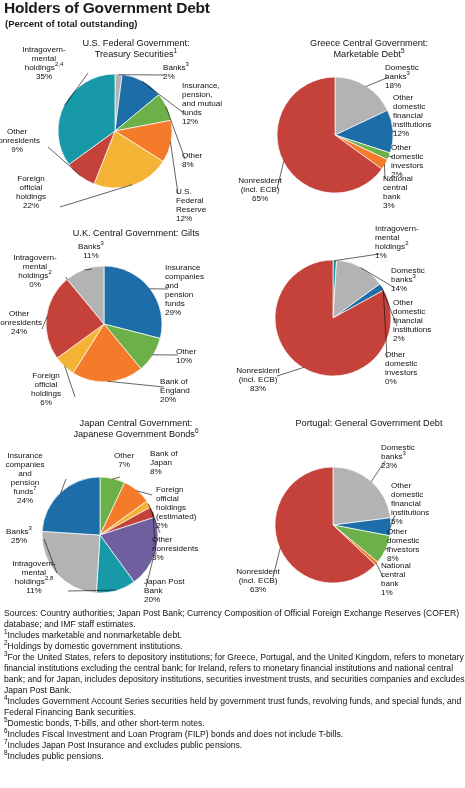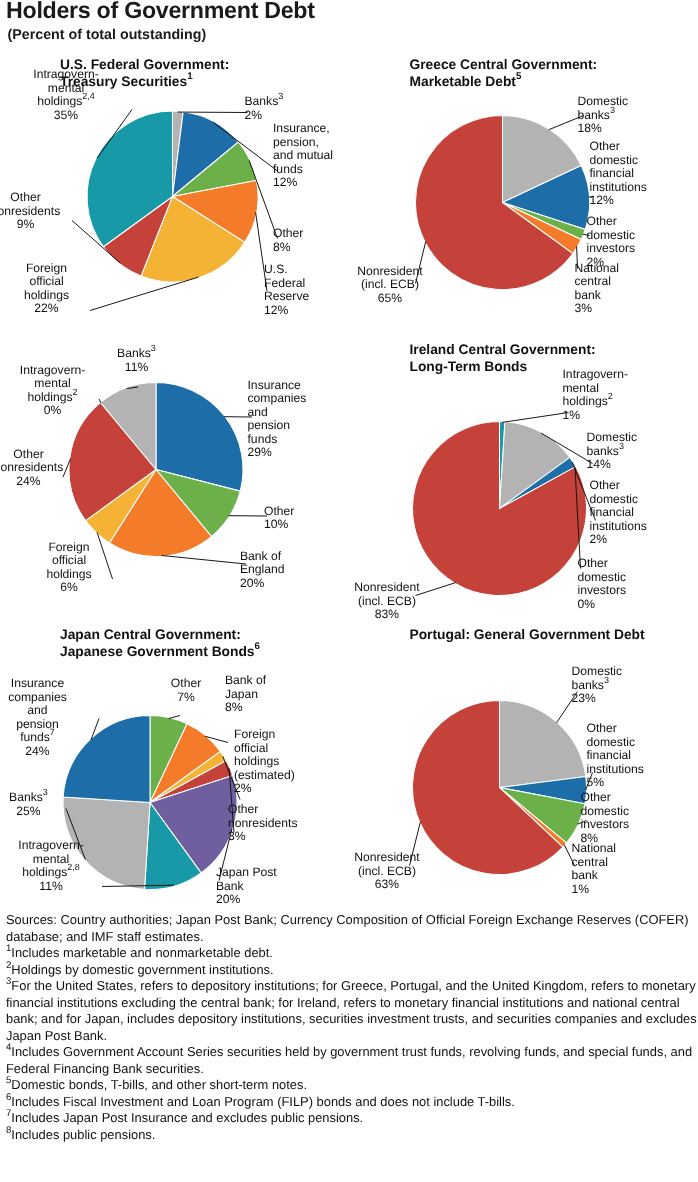--- a/index.html
+++ b/index.html
@@ -20,21 +20,21 @@
   }
   .fig-sub{
     position:absolute;left:5px;top:18px;
     font-size:9.5px;font-weight:bold;
     color:#1a1a1a;white-space:nowrap;
   }
 
   
   .panel{position:absolute;width:232px;}
   .panel-title{
-    font-size:9.2px;font-weight:bold;
+    text-align:center;font-size:9.2px;font-weight:normal;
     line-height:10.5px;color:#111;padding-left:40px;
   }
   .panel-title sup{font-size:6.5px;vertical-align:super;line-height:0;}
 
   .plot{position:relative;width:232px;}
   .pie-svg{position:absolute;}
 
   
   .lbl{
     position:absolute;font-size:8.1px;line-height:9px;
@@ -81,21 +81,21 @@
           <polyline points="132.4,125.7 60,148" fill="none" stroke="#111" stroke-width="0.65"></polyline>
           <polyline points="80.4,116.6 48,88" fill="none" stroke="#111" stroke-width="0.65"></polyline>
           <polyline points="64.7,46.4 88,14" fill="none" stroke="#111" stroke-width="0.65"></polyline>
         </svg>
     <div class="lbl l" style="left: 163px; top: 4px; width: 60px;"><span>Banks</span><sup>3</sup><br><span>2%</span></div>
         <div class="lbl l" style="left: 182px; top: 22px; width: 52px;"><span>Insurance,
 pension,
 and mutual
 funds</span><br><span>12%</span></div>
         <div class="lbl l" style="left: 182px; top: 92px; width: 50px;"><span>Other</span><br><span>8%</span></div>
-        <div class="lbl l" style="left: 176px; top: 116px; width: 52px;"><span>U.S.
+        <div class="lbl l" style="left: 176px; top: 128px; width: 52px;"><span>U.S.
 Federal
 Reserve</span><br><span>12%</span></div>
         <div class="lbl c" style="left: 2px; top: 115px; width: 58px;"><span>Foreign
 official
 holdings</span><br><span>22%</span></div>
         <div class="lbl c" style="left: -14px; top: 68px; width: 62px;"><span>Other
 nonresidents</span><br><span>9%</span></div>
         <div class="lbl c" style="left: 6px; top: -14px; width: 76px;"><span>Intragovern-
 mental
 holdings</span><sup>2,4</sup><br><span>35%</span></div>
@@ -131,20 +131,23 @@
 investors</span><br><span>2%</span></div>
         <div class="lbl l" style="left: 150px; top: 115px; width: 52px;"><span>National
 central
 bank</span><br><span>3%</span></div>
         <div class="lbl c" style="left: -6px; top: 117px; width: 66px;"><span>Nonresident
 (incl. ECB)</span><br><span>65%</span></div>
       </div>
   </div>
 
   <div class="panel" style="left:0px;top:228px;">
+    <div class="panel-title">
+      <span>U.K. Central Government: Gilts</span>
+    </div>
     <div class="plot" style="height:170px;">
       <svg class="pie-svg" width="232" height="170" viewBox="0 0 232 170">
           <path d="M 104 85 L 104.00 27.00 A 58 58 0 0 1 160.18 99.42 Z" fill="#1d6ea8" stroke="#ffffff" stroke-width="0.7"></path>
           <path d="M 104 85 L 160.18 99.42 A 58 58 0 0 1 140.97 129.69 Z" fill="#6cb04a" stroke="#ffffff" stroke-width="0.7"></path>
           <path d="M 104 85 L 140.97 129.69 A 58 58 0 0 1 72.92 133.97 Z" fill="#f47b2a" stroke="#ffffff" stroke-width="0.7"></path>
           <path d="M 104 85 L 72.92 133.97 A 58 58 0 0 1 57.08 119.09 Z" fill="#f5b335" stroke="#ffffff" stroke-width="0.7"></path>
           <path d="M 104 85 L 57.08 119.09 A 58 58 0 0 1 67.03 40.31 Z" fill="#c4423a" stroke="#ffffff" stroke-width="0.7"></path>
           <path d="M 104 85 L 67.03 40.31 A 58 58 0 0 1 104.00 27.00 Z" fill="#b3b3b3" stroke="#ffffff" stroke-width="0.7"></path>
           <polyline points="149.4,49.8 168,50" fill="none" stroke="#111" stroke-width="0.65"></polyline>
           <polyline points="152.5,115.8 178,116" fill="none" stroke="#111" stroke-width="0.65"></polyline>
@@ -168,24 +171,20 @@
         <div class="lbl c" style="left: -12px; top: 70px; width: 62px;"><span>Other
 nonresidents</span><br><span>24%</span></div>
         <div class="lbl c" style="left: 0px; top: 14px; width: 70px;"><span>Intragovern-
 mental
 holdings</span><sup>2</sup><br><span>0%</span></div>
         <div class="lbl c" style="left: 62px; top: 3px; width: 58px;"><span>Banks</span><sup>3</sup><br><span>11%</span></div>
       </div>
   </div>
 
   <div class="panel" style="left:233px;top:228px;">
-    <div class="panel-title">
-      <span>Ireland Central Government:</span><br>
-      <span>Long-Term Bonds</span>
-    </div>
     <div class="plot" style="height:170px;">
       <svg class="pie-svg" width="232" height="170" viewBox="0 0 232 170">
           <path d="M 100 90 L 100.00 32.00 A 58 58 0 0 1 103.64 32.11 Z" fill="#1799a8" stroke="#ffffff" stroke-width="0.7"></path>
           <path d="M 100 90 L 103.64 32.11 A 58 58 0 0 1 146.92 55.91 Z" fill="#b3b3b3" stroke="#ffffff" stroke-width="0.7"></path>
           <path d="M 100 90 L 146.92 55.91 A 58 58 0 0 1 150.83 62.06 Z" fill="#1d6ea8" stroke="#ffffff" stroke-width="0.7"></path>
           <path d="M 100 90 L 150.83 62.06 A 58 58 0 1 1 100.00 32.00 Z" fill="#c4423a" stroke="#ffffff" stroke-width="0.7"></path>
           <polyline points="101.8,32.6 146,26" fill="none" stroke="#111" stroke-width="0.65"></polyline>
           <polyline points="127.7,39.7 162,60" fill="none" stroke="#111" stroke-width="0.65"></polyline>
           <polyline points="148.5,59.2 164,98" fill="none" stroke="#111" stroke-width="0.65"></polyline>
           <polyline points="150.3,62.3 154,130" fill="none" stroke="#111" stroke-width="0.65"></polyline>

